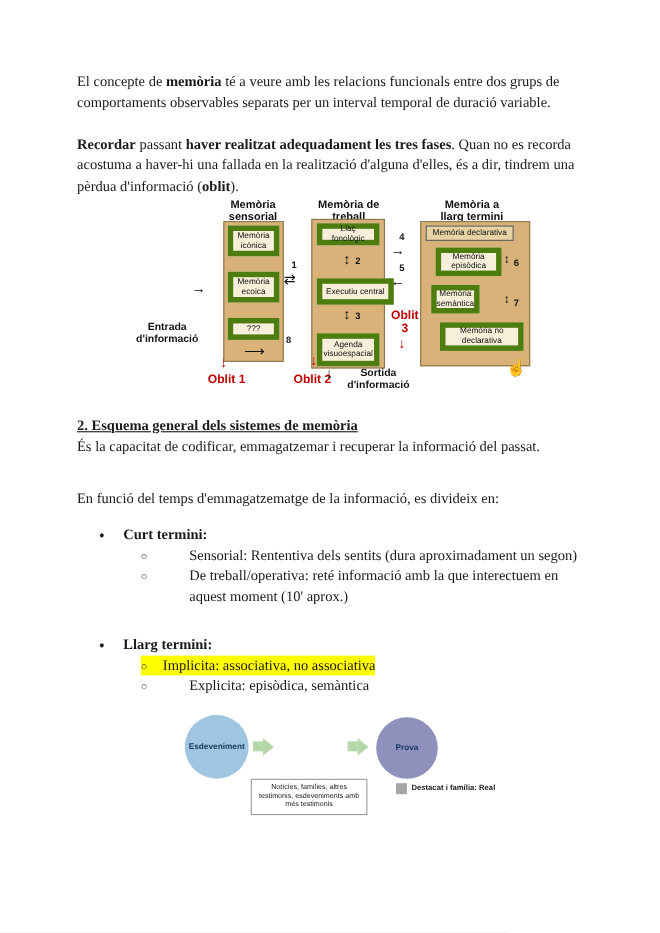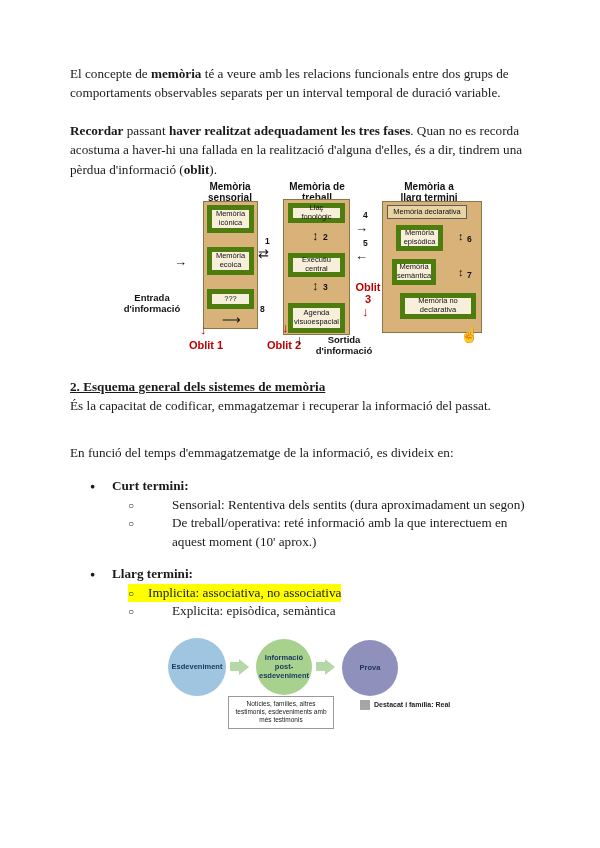--- a/index.html
+++ b/index.html
@@ -34,21 +34,21 @@
   .b1 .mk{width:22px;flex:none;}
   .b1 .mk::before{content:"●";font-size:8.5px;position:relative;top:-1px;}
   .b1 .lbl{font-weight:bold;}
   .b2{display:flex;font-size:13.2px;line-height:1.4;padding-left:58px;gap:24px;}
   .b2 .mk2{width:20px;flex:none;}
   .b2 .mk2::before{content:"○";font-size:10px;}
   .hlwrap{background:var(--highlight);display:flex;}
   .hlwrap .mk2{width:20px;flex:none;}
   .hlwrap .mk2::before{content:"○";font-size:10px;}
   .mt16{margin-top:15px;}
-  .mt18{margin-top:14px;}
+  .mt18{margin-top:26px;}
 
   
   .flow{position:relative;height:110px;margin-top:13px;font-family:"Liberation Sans",sans-serif;}
   .circ{position:absolute;border-radius:50%;display:flex;align-items:center;justify-content:center;
         text-align:center;font-size:7.5px;font-weight:bold;color:#17365d;line-height:1.2;padding:4px;}
   .ba{position:absolute;display:flex;align-items:center;}
   .ba .r{width:9px;height:9px;background:var(--arrow-green);}
   .ba .t{width:0;height:0;border-top:8px solid transparent;border-bottom:8px solid transparent;
          border-left:10px solid var(--arrow-green);}
   .note{position:absolute;background:#fff;border:1px solid #9a9a9a;font-size:6.5px;line-height:1.3;
@@ -79,33 +79,33 @@
       <div class="io" style="left:44px;top:70px;width:76px;margin-top:42px;">Entrada d'informació</div>
       <span class="arr" style="left:104px;top:74px;">→</span>
 
       <span class="num" style="left:195px;top:56px;">1</span>
       <span class="arr" style="left:188px;top:66px;">⇄</span>
 
       <div class="outer" style="left:213px;top:18px;width:67px;height:136px;"></div>
       <div class="ibox" style="left:218px;top:22px;width:57px;height:20px;">Llaç fonològic</div>
       <span class="arr" style="left:242px;top:48px;">↕</span>
       <span class="num" style="left:253px;top:52px;">2</span>
-      <div class="ibox" style="left:218px;top:72px;width:57px;height:24px;">Executiu central</div>
+      <div class="ibox" style="left:218px;top:72px;width:70px;height:24px;">Executiu central</div>
       <span class="arr" style="left:242px;top:98px;">↕</span>
       <span class="num" style="left:253px;top:102px;">3</span>
       <div class="ibox" style="left:218px;top:122px;width:57px;height:30px;">Agenda visuoespacial</div>
 
       <span class="num" style="left:293px;top:30px;">4</span>
       <span class="arr" style="left:285px;top:40px;">→</span>
       <span class="num" style="left:293px;top:58px;">5</span>
       <span class="arr" style="left:285px;top:68px;">←</span>
 
       <div class="outer" style="left:312px;top:20px;width:100px;height:132px;"></div>
       <div class="lblbox" style="left:317px;top:24px;width:80px;height:14px;">Memòria declarativa</div>
-      <div class="ibox" style="left:326px;top:44px;width:47px;height:26px;">Memòria episòdica</div>
+      <div class="ibox" style="left:326px;top:44px;width:60px;height:26px;">Memòria episòdica</div>
       <span class="arr sm" style="left:388px;top:50px;">↕</span>
       <span class="num" style="left:397px;top:54px;">6</span>
       <div class="ibox" style="left:322px;top:78px;width:44px;height:26px;">Memòria semàntica</div>
       <span class="arr sm" style="left:388px;top:86px;">↕</span>
       <span class="num" style="left:397px;top:90px;">7</span>
       <div class="ibox" style="left:330px;top:112px;width:76px;height:26px;">Memòria no declarativa</div>
 
       <div class="oblit" style="left:283px;top:100px;width:30px;">Oblit 3</div>
       <span class="arr red" style="left:292px;top:124px;">↓</span>
 
@@ -156,21 +156,20 @@
       <span>Explicita: episòdica, semàntica</span>
     </div>
 
 
     <div class="flow">
       <div class="circ" style="left:98px;top:4px;width:58px;height:58px;background:var(--circle-blue);">Esdeveniment</div>
       <div class="ba" style="left:160px;top:25px;">
         <span class="r"></span>
         <span class="t"></span>
       </div>
-      <div class="circ" style="left:186px;top:5px;width:56px;height:56px;background:var(--circle-green);">Informació post-esdeveniment</div>
       <div class="ba" style="left:246px;top:25px;">
         <span class="r"></span>
         <span class="t"></span>
       </div>
       <div class="circ" style="left:272px;top:6px;width:56px;height:56px;background:var(--circle-purple);">Prova</div>
 
       <div class="note" style="left:158px;top:62px;width:106px;">Notícies, famílies, altres testimonis, esdeveniments amb més testimonis</div>
 
       <div class="legend" style="left:290px;top:66px;">
         <span class="sq"></span>

